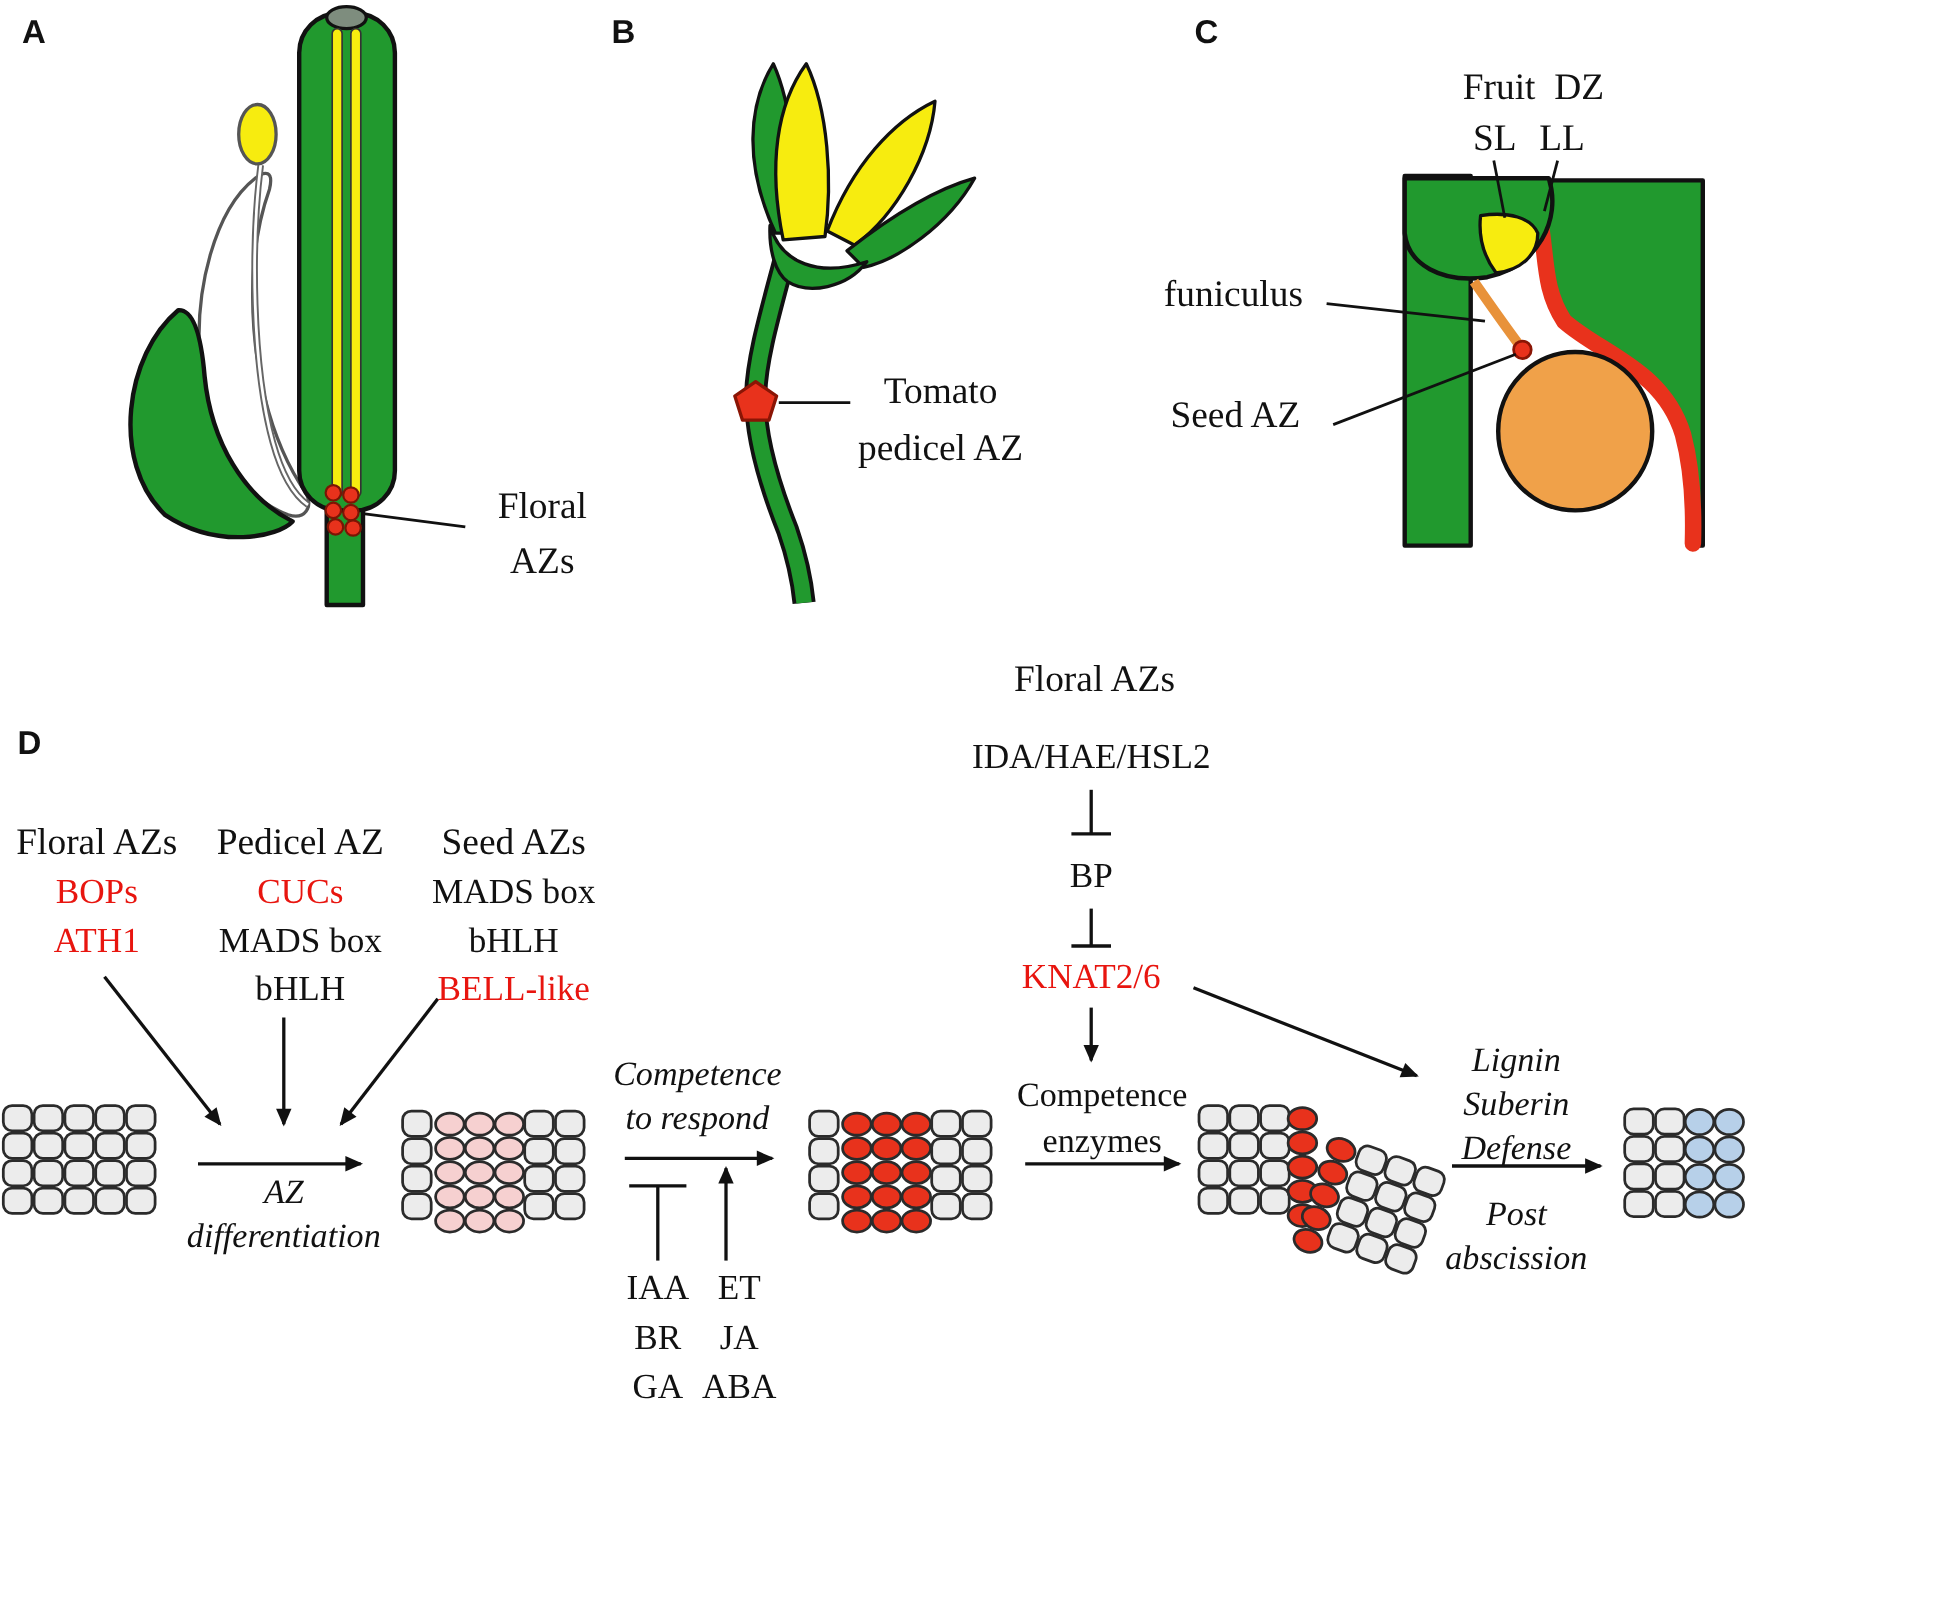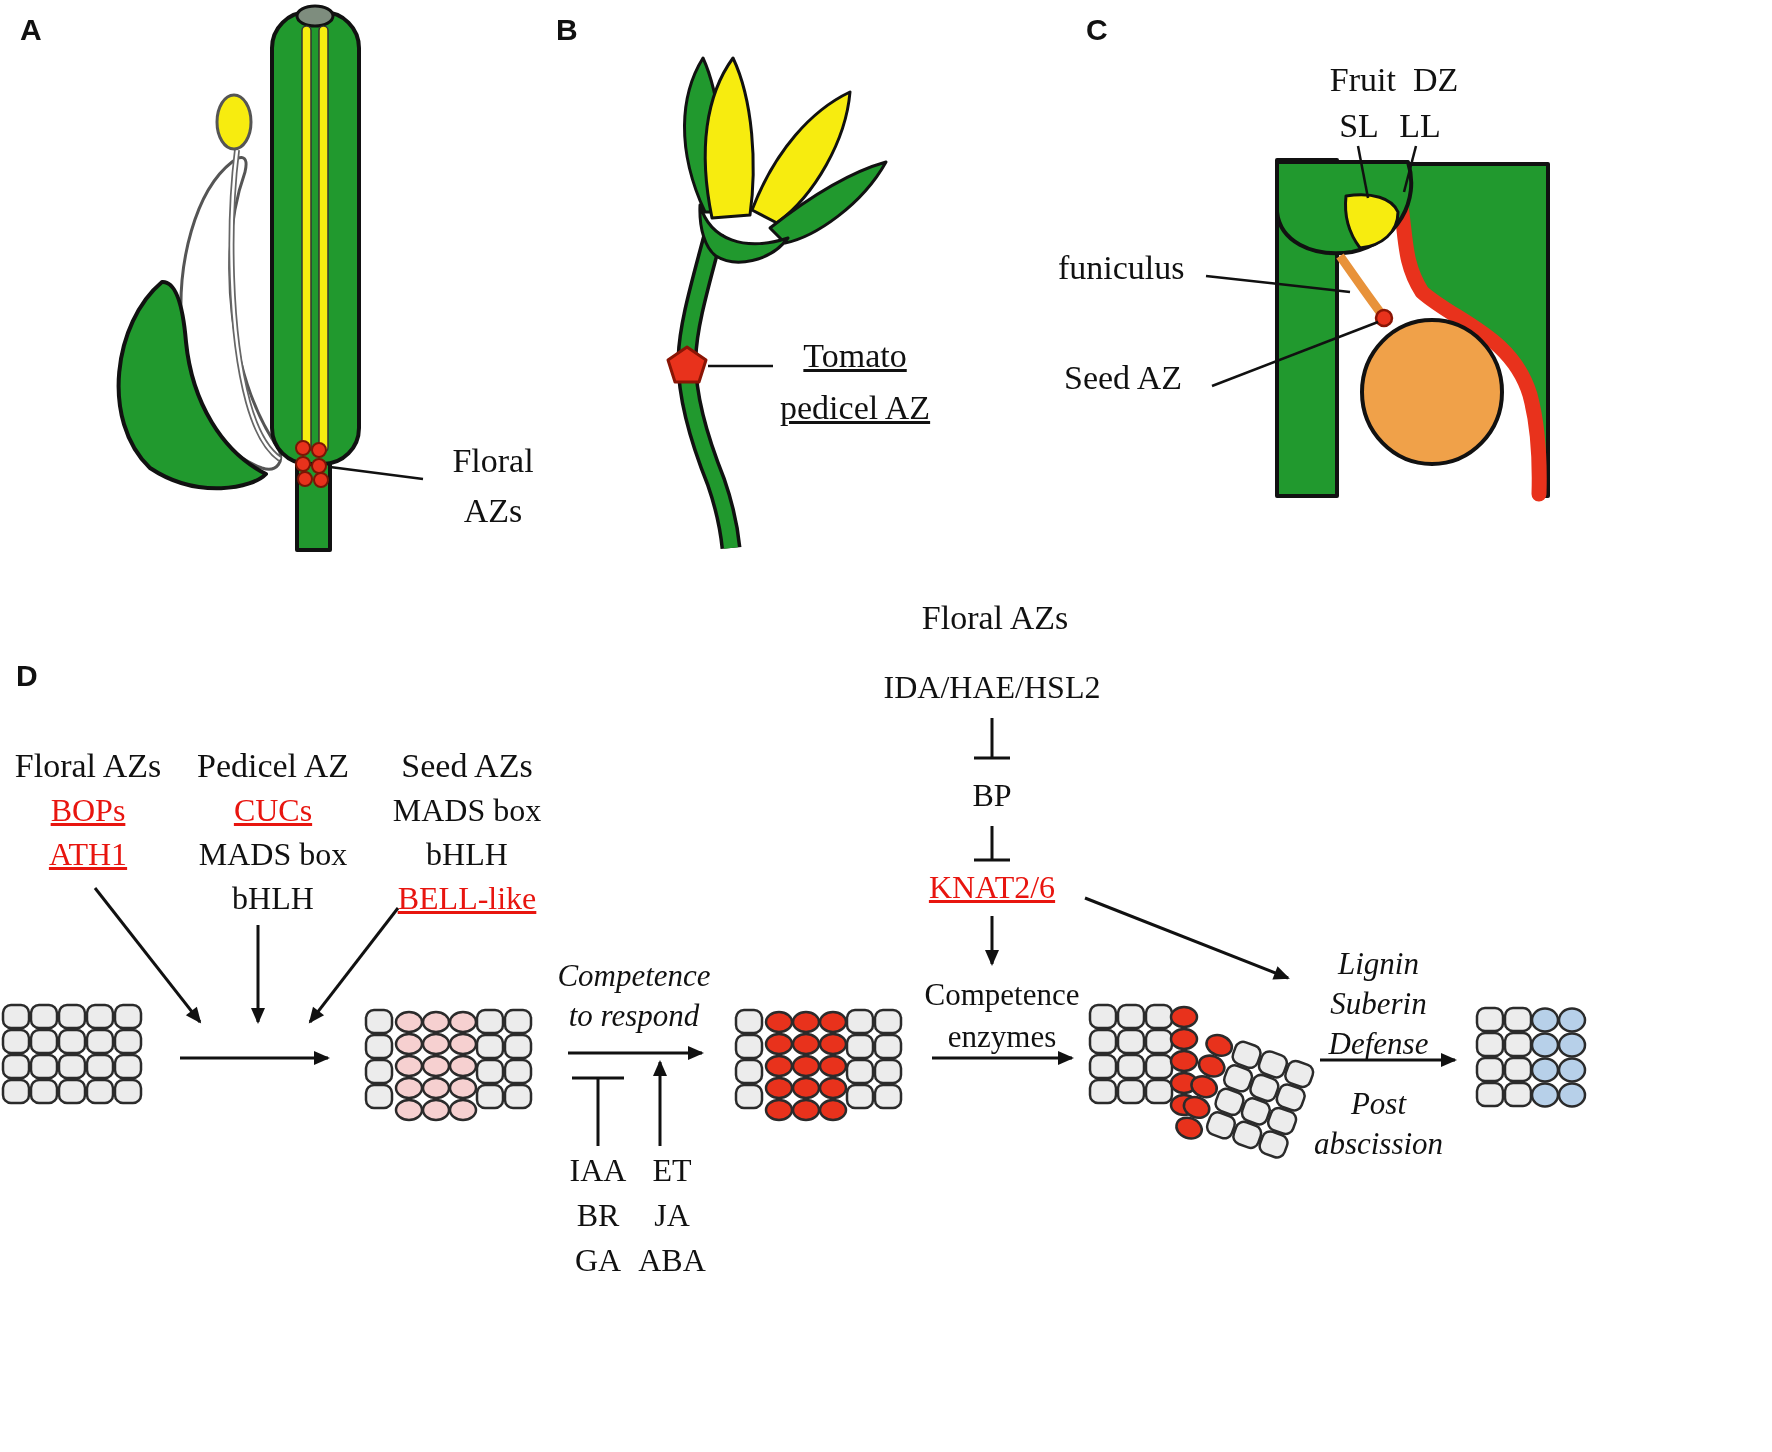--- a/index.html
+++ b/index.html
@@ -5,27 +5,27 @@
   html,body{margin:0;padding:0;background:#fff;}
   .fig{position:relative;width:1772px;height:1452px;background:#fff;font-family:"Liberation Serif",serif;color:#111;overflow:hidden;}
   #art{position:absolute;left:0;top:0;z-index:1;}
   .t{position:absolute;z-index:2;line-height:1.2;white-space:nowrap;}
   .ctr{text-align:center;}
   .pre{white-space:pre;}
   .letter{font-family:"Liberation Sans",sans-serif;font-weight:bold;font-size:30px;}
   .s34{font-size:34px;text-align:center;}
   .s32{font-size:32px;}
   .s31{font-size:31px;}
-  .red{color:var(--gene_red,#e8150f);text-decoration:underline;}
+  .red{color:var(--gene_red,#e8150f);}
   .lh44{line-height:44px;}
   .lh40{line-height:40px;font-style:italic;}
   .lh42{line-height:42px;}
   .lh45{line-height:45px;}
   .lh50{line-height:50px;}
-  .lh52{line-height:52px;text-decoration:underline;}
+  .lh52{line-height:52px;}
 </style>
 </head>
 <body>
 
 <div class="fig">
 
   <svg id="art" width="1772" height="1452" viewBox="0 0 1772 1452">
     <defs>
       <marker id="ah" markerWidth="20" markerHeight="16" refX="15" refY="8" orient="auto" markerUnits="userSpaceOnUse">
         <path d="M1,1 L17,8 L1,15 Z" fill="#111"></path>
@@ -291,20 +291,24 @@
     <div class="s32">MADS box</div>
     <div class="s32">bHLH</div>
   </div>
   <div class="t ctr lh44" style="left:379px;top:744px;width:176px">
     <div class="s34">Seed AZs</div>
     <div class="s32">MADS box</div>
     <div class="s32">bHLH</div>
     <div class="s32 red">BELL-like</div>
   </div>
 
+  <div class="t ctr s31 lh40" style="left:168px;top:1064px;width:180px">
+    <div>AZ</div>
+    <div>differentiation</div>
+  </div>
   <div class="t ctr s31 lh40" style="left:548px;top:956px;width:172px">
     <div>Competence</div>
     <div>to respond</div>
   </div>
   <div class="t ctr s32 lh45" style="left:552px;top:1148px;width:92px">
     <div>IAA</div>
     <div>BR</div>
     <div>GA</div>
   </div>
   <div class="t ctr s32 lh45" style="left:624px;top:1148px;width:96px">

